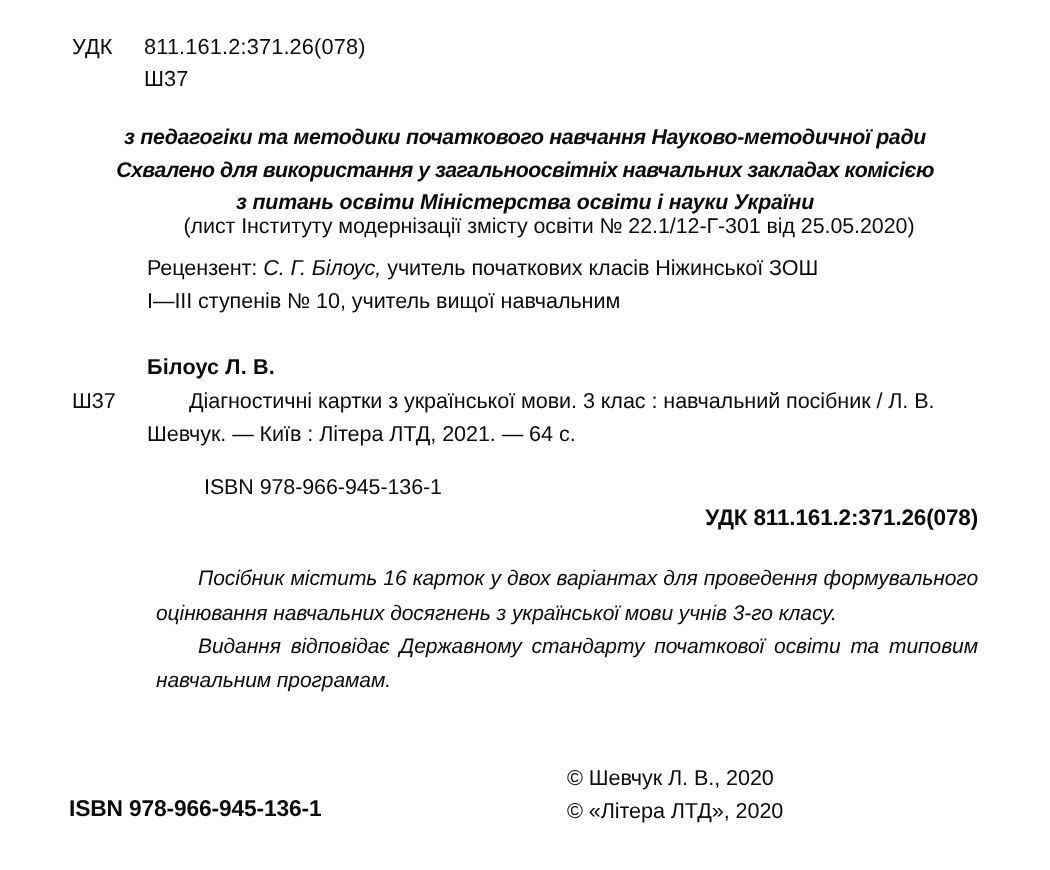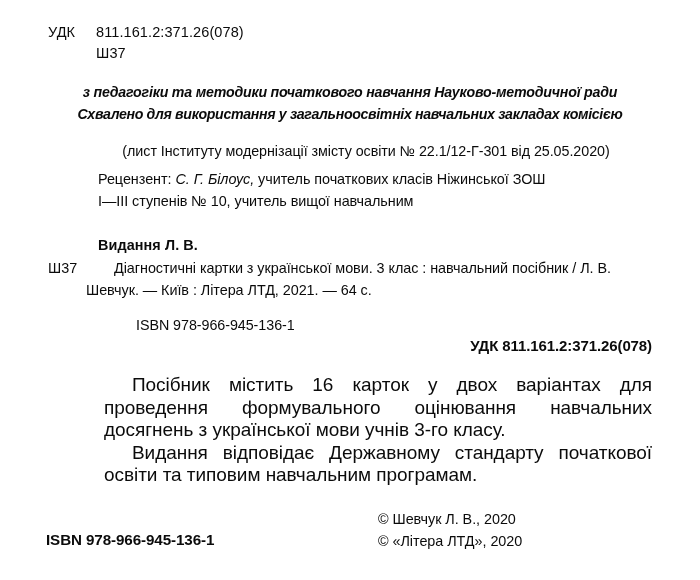--- a/index.html
+++ b/index.html
@@ -114,21 +114,21 @@
     position: relative;
     margin-top: 1px;
   }
   .biblio .shelf {
     position: absolute;
     left: 0;
     top: 0;
     width: 46px;
   }
   .biblio .rec-text {
-    margin-left: 38px;
+    margin-left: 50px;
     text-indent: 28px;
     letter-spacing: -0.05px;
   }
 
   
   .isbn-top {
     position: absolute;
     left: 136px;
     top: 317px;
     font-size: 14.3px;
@@ -142,24 +142,25 @@
     font-weight: bold;
     letter-spacing: -0.1px;
   }
 
   
   .annotation {
     position: absolute;
     left: 104px;
     top: 374px;
     width: 548px;
-    font-size: 19px;
+    font-size: 14px;
     line-height: 22.5px;
     text-align: justify;
     letter-spacing: -0.05px;
+    font-style: italic;
   }
   .annotation p {
     margin: 0;
     text-indent: 28px;
   }
 
   
   .copyright {
     position: absolute;
     left: 378px;
@@ -191,31 +192,32 @@
     <span class="udc-label">УДК</span>
     <span class="udc-values">
       <span>811.161.2:371.26(078)</span>
       <span>Ш37</span>
     </span>
   </div>
 
   <div class="approval">
     <span class="ln l2">з педагогіки та методики початкового навчання Науково-методичної ради</span>
     <span class="ln l1">Схвалено для використання у загальноосвітніх навчальних закладах комісією</span>
+    <span class="ln">з питань освіти Міністерства освіти і науки України</span>
   </div>
 
   <div class="letter-line">(лист Інституту модернізації змісту освіти № 22.1/12-Г-301 від 25.05.2020)</div>
 
   <div class="reviewer">
     <span class="ln"><span>Рецензент:</span> <span class="nm">С. Г. Білоус,</span> <span>учитель початкових класів Ніжинської ЗОШ</span></span>
     <span class="ln">І—ІІІ ступенів № 10, учитель вищої навчальним</span>
   </div>
 
   <div class="biblio">
-    <div class="author">Видання Л. В.</div>
+    <div class="author">Білоус Л. В.</div>
     <div class="record">
       <span class="shelf">Ш37</span>
       <div class="rec-text">Діагностичні картки з української мови. 3 клас : навчальний посібник / Л. В. Шевчук. — Київ : Літера ЛТД, 2021. — 64 с.</div>
     </div>
   </div>
 
   <div class="isbn-top">ISBN 978-966-945-136-1</div>
   <div class="udc-repeat">УДК 811.161.2:371.26(078)</div>
 
   <div class="annotation">

